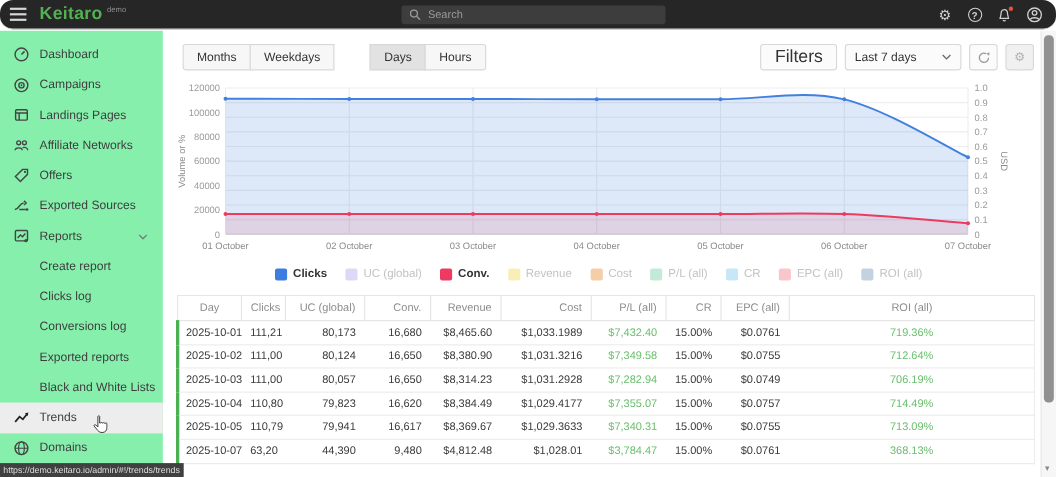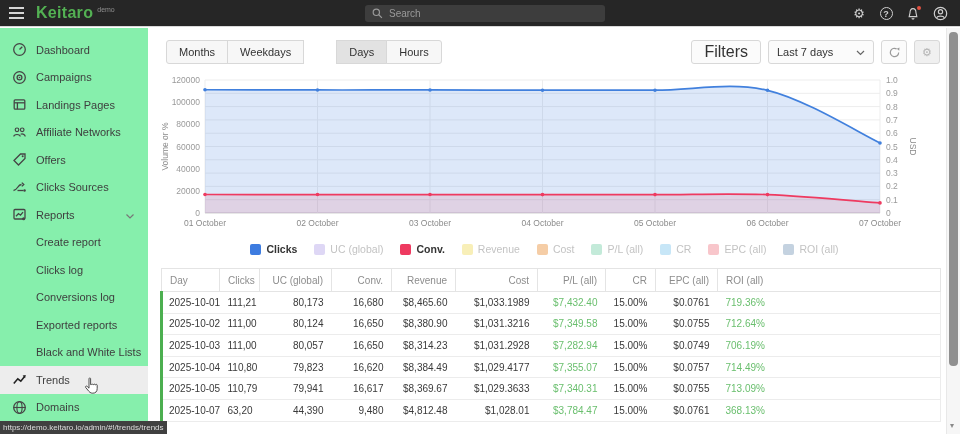--- a/index.html
+++ b/index.html
@@ -1,21 +1,21 @@
 <!DOCTYPE html>
 <html><head>
 <meta charset="utf-8">
 <style>
   * { margin:0; padding:0; box-sizing:border-box; }
   html,body { background:#fff; }
   body { font-family:"Liberation Sans", sans-serif; }
   #app { position:relative; width:960px; height:434px; overflow:hidden; background:#fff; }
 
   
-  .topbar { position:absolute; left:0; top:0; width:960px; height:27px; background:#262626; border-bottom:1px solid #d9d9d9; display:flex; align-items:center; z-index:30; }
+  .topbar { position:absolute; left:0; top:0; width:960px; height:27px; background:#262626; border-bottom:1px solid #d9d9d9; display:flex; align-items:center; z-index:30;border-radius:12px; }
   .hamburger { width:30px; height:27px; display:flex; flex-direction:column; justify-content:center; gap:3px; padding-left:9px; cursor:pointer; }
   .hamburger i { display:block; width:15px; height:2px; background:#d6d6d6; }
   .logo { color:#53b153; font-size:16px; font-weight:bold; letter-spacing:.3px; margin-left:6px; }
   .logo-badge { color:#8f8f8f; font-size:7px; margin-left:4px; position:relative; top:-4px; }
   .searchbox { position:absolute; left:365px; top:5px; width:240px; height:17px; background:#3d3d3d; border-radius:3px; display:flex; align-items:center; padding:0 7px; }
   .searchbox svg { flex:0 0 auto; }
   .searchbox input { background:transparent; border:none; outline:none; color:#cfcfcf; font-size:10px; margin-left:6px; width:100%; font-family:"Liberation Sans",sans-serif; }
   .searchbox input::placeholder { color:#9a9a9a; }
   .top-icons { position:absolute; right:12px; top:0; height:27px; display:flex; align-items:center; gap:11px; }
   .tico { width:16px; height:16px; display:flex; align-items:center; justify-content:center; color:#cfcfcf; cursor:pointer; position:relative; }
@@ -58,21 +58,21 @@
   .lg-item.off { color:#c3c3c3; font-weight:normal; }
   .lg-item .sw { width:11px; height:11px; border-radius:2px; margin-right:5px; display:inline-block; }
 
   
   .table-wrap { position:absolute; left:160px; top:268px; width:781px; height:166px; overflow:hidden; }
   table { border-collapse:collapse; table-layout:fixed; width:100%; }
   th { font-weight:normal; color:#8d8d8d; font-size:10px; height:23px; border:1px solid #e4e4e4; padding:0 8px; background:#fff; white-space:nowrap; overflow:hidden; }
   td { font-size:10px; color:#3a3a3a; height:21.6px; border-bottom:1px solid #ececec; padding:0 8px; white-space:nowrap; overflow:hidden; background:#fff; }
   tr.data-row td:first-child { border-left:3px solid #4caf50; padding-left:6px; }
   tr.data-row td:last-child { border-right:1px solid #ececec; }
-  .al { text-align:left; } .ar { text-align:right; }
+  .al { text-align:center; } .ar { text-align:right; }
   td.green { color:#6abf6e; }
 
   
   .scrollbar { position:absolute; right:0; top:28px; width:14px; height:406px; background:#f6f6f6; border-left:1px solid #e8e8e8; z-index:20; }
   .scroll-thumb { position:absolute; left:2px; top:4px; width:9px; height:334px; background:#909090; border-radius:4px; }
   .scroll-arrow { position:absolute; left:3px; bottom:4px; font-size:8px; color:#8a8a8a; }
 
   
   .statusbar { position:absolute; left:0; bottom:0; background:#404040; color:#dedede; font-size:8px; padding:2px 3px; z-index:50; white-space:nowrap; }
   .cursor-hand { position:absolute; left:84px; top:377px; z-index:60; pointer-events:none; }
@@ -173,21 +173,21 @@
     </div>
     <div class="side-item">
       <span class="sic">
           <svg width="15" height="15" viewBox="0 0 15 15">
             <path d="M1.5,10.5 C5.5,10.5 5.5,4.5 9.5,4.5" fill="none" stroke="#454545" stroke-width="1.3"></path>
             <line x1="5.5" y1="10.5" x2="11.5" y2="10.5" stroke="#454545" stroke-width="1.3"></line>
             <polyline points="9.8,2.6 11.8,4.5 9.8,6.4" fill="none" stroke="#454545" stroke-width="1.3"></polyline>
             <circle cx="12.6" cy="10.5" r="1.2" fill="#454545"></circle>
           </svg>
         </span>
-      <span>Clicks Sources</span>
+      <span>Exported Sources</span>
     </div>
     <div class="side-item">
       <span class="sic">
           <svg width="15" height="15" viewBox="0 0 15 15">
             <rect x="2" y="2.5" width="11" height="9.5" rx="1" fill="none" stroke="#454545" stroke-width="1.3"></rect>
             <polyline points="4,9.3 6.5,6.6 8.5,8.2 11,5.2" fill="none" stroke="#454545" stroke-width="1.3"></polyline>
             <circle cx="11.6" cy="11.8" r="1.5" fill="#454545"></circle>
           </svg>
         </span>
       <span>Reports</span>

